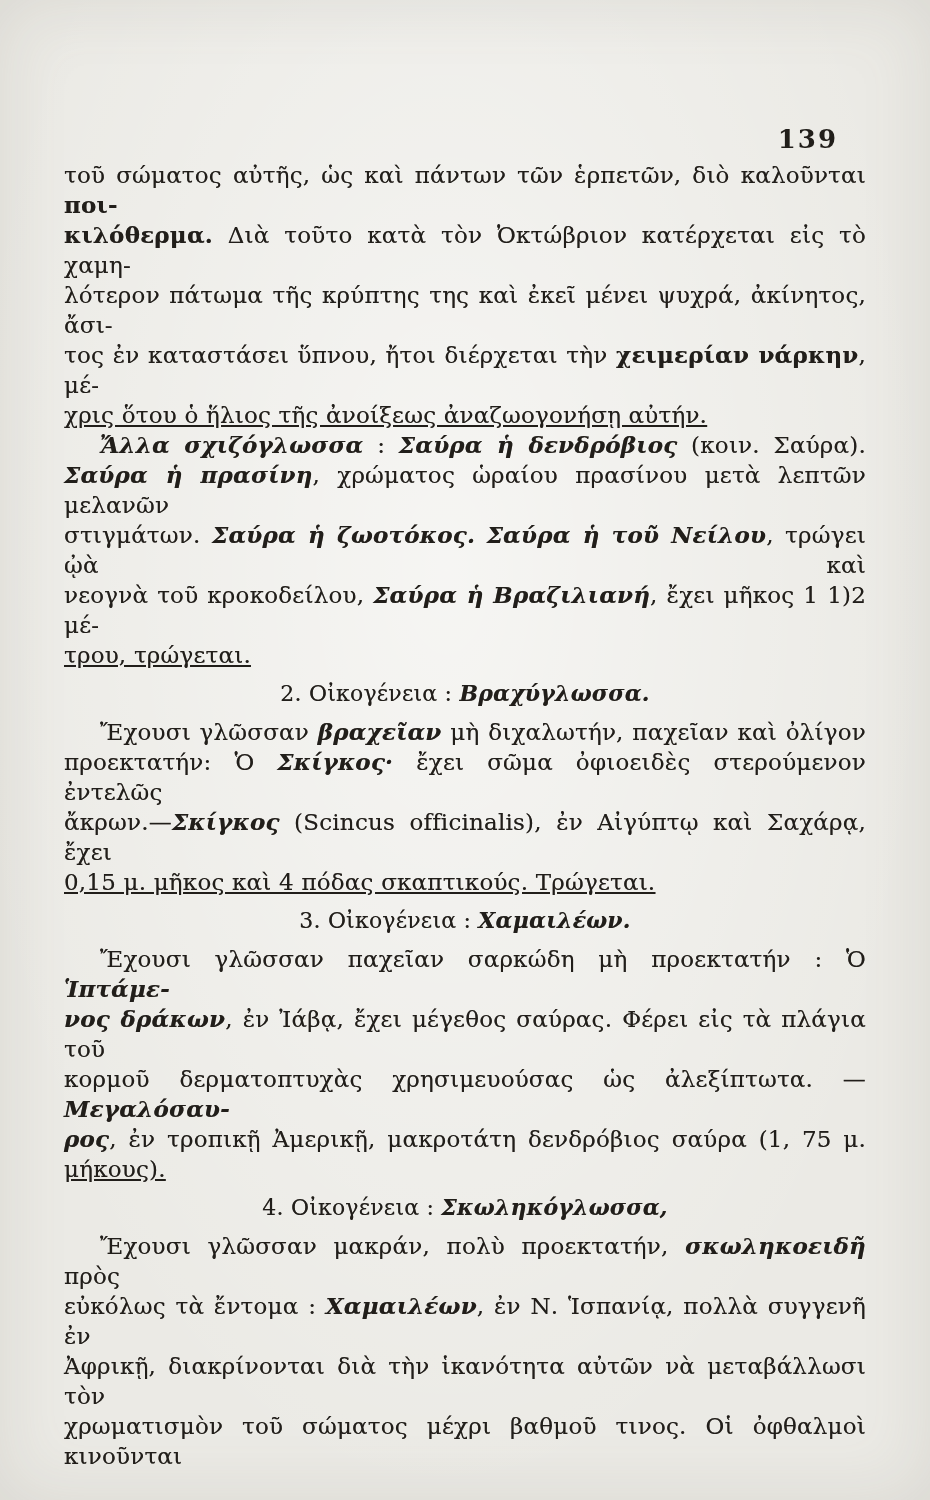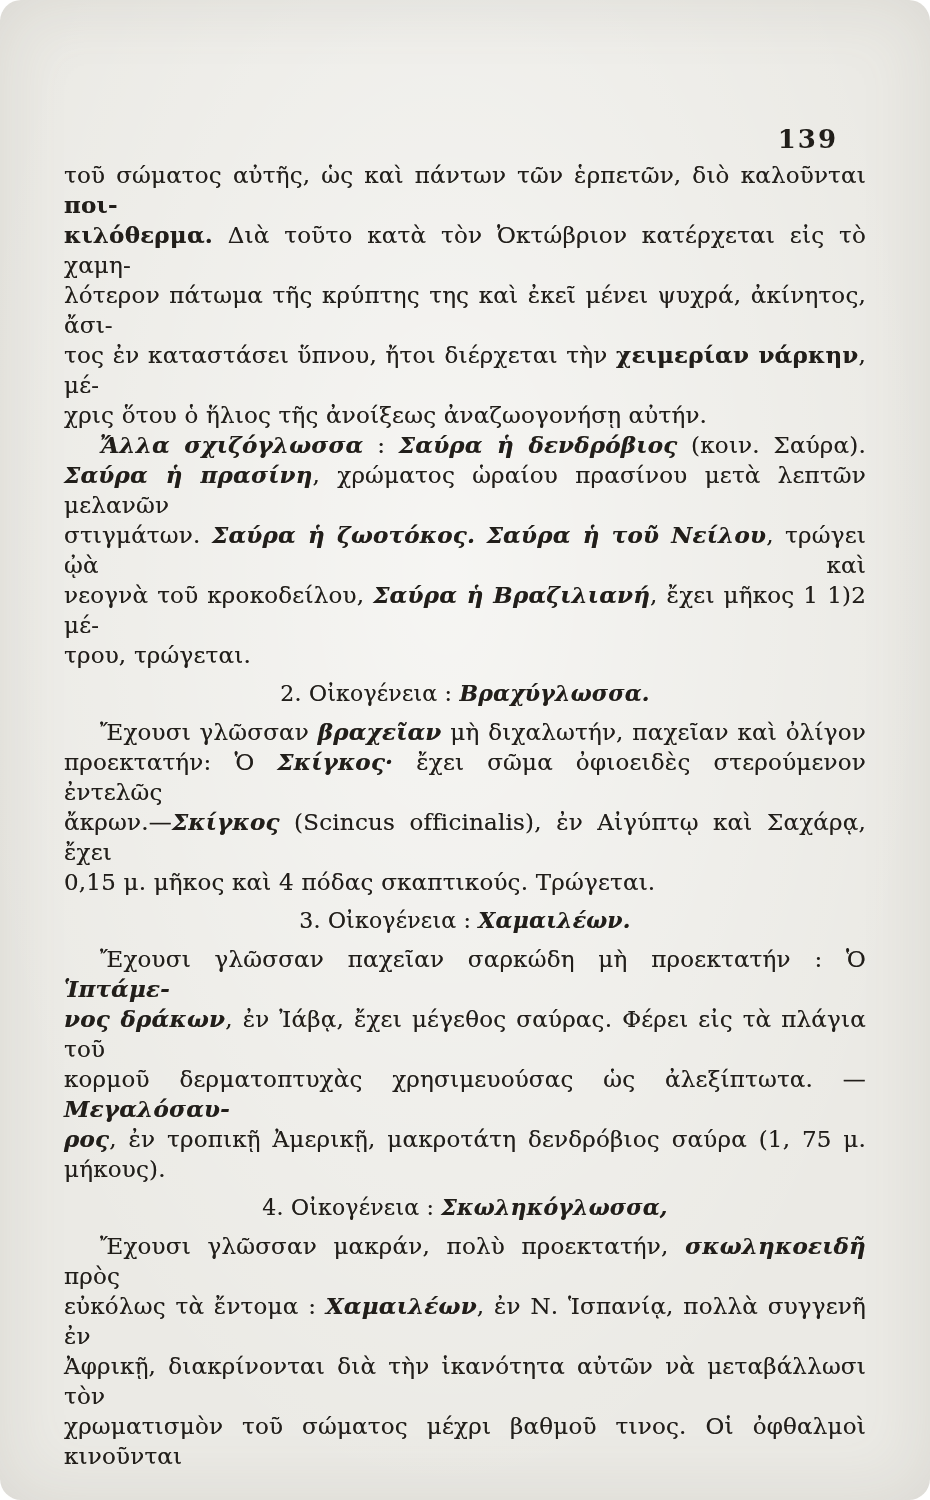--- a/index.html
+++ b/index.html
@@ -7,34 +7,33 @@
     width:930px; height:1500px;
     font-family:"DejaVu Serif","Liberation Serif",serif;
   }
   .page {
     position:relative; width:930px; height:1500px; overflow:hidden;
     background:
       radial-gradient(ellipse at 48% 38%, rgba(255,255,255,0.55), rgba(255,255,255,0) 72%),
       #ebeae5;
     box-shadow: inset 0 0 70px rgba(115,105,90,0.14);
     color:#211e1a;
-    border-radius:21px;
   }
   .page-number {
     position:absolute; top:124px; right:92px;
     font-size:26px; font-weight:bold; letter-spacing:2px;
   }
   .text-block {
     position:absolute; left:64px; top:160px; width:802px;
     letter-spacing:0.2px;
     text-shadow:0 0 0.5px rgba(35,28,22,0.55);
   }
   .block { margin:0; }
   .line { text-align:justify; text-align-last:justify; }
-  .line.align-left   { text-align:center;   text-align-last:left; }
+  .line.align-left   { text-align:center;   text-align-last:left;text-decoration:underline; }
   .line.align-center { text-align:center; text-align-last:center; }
   .line.indent { text-indent:36px; }
   .seg-b  { font-weight:bold; }
   .seg-bi { font-weight:bold; font-style:italic;margin-top:36px; }
 
   .p-body        { font-size:23px; line-height:30px; }
   .h-family      { font-size:22px; line-height:30px; margin:8px 0; }
 </style>
 </head>
 <body>

